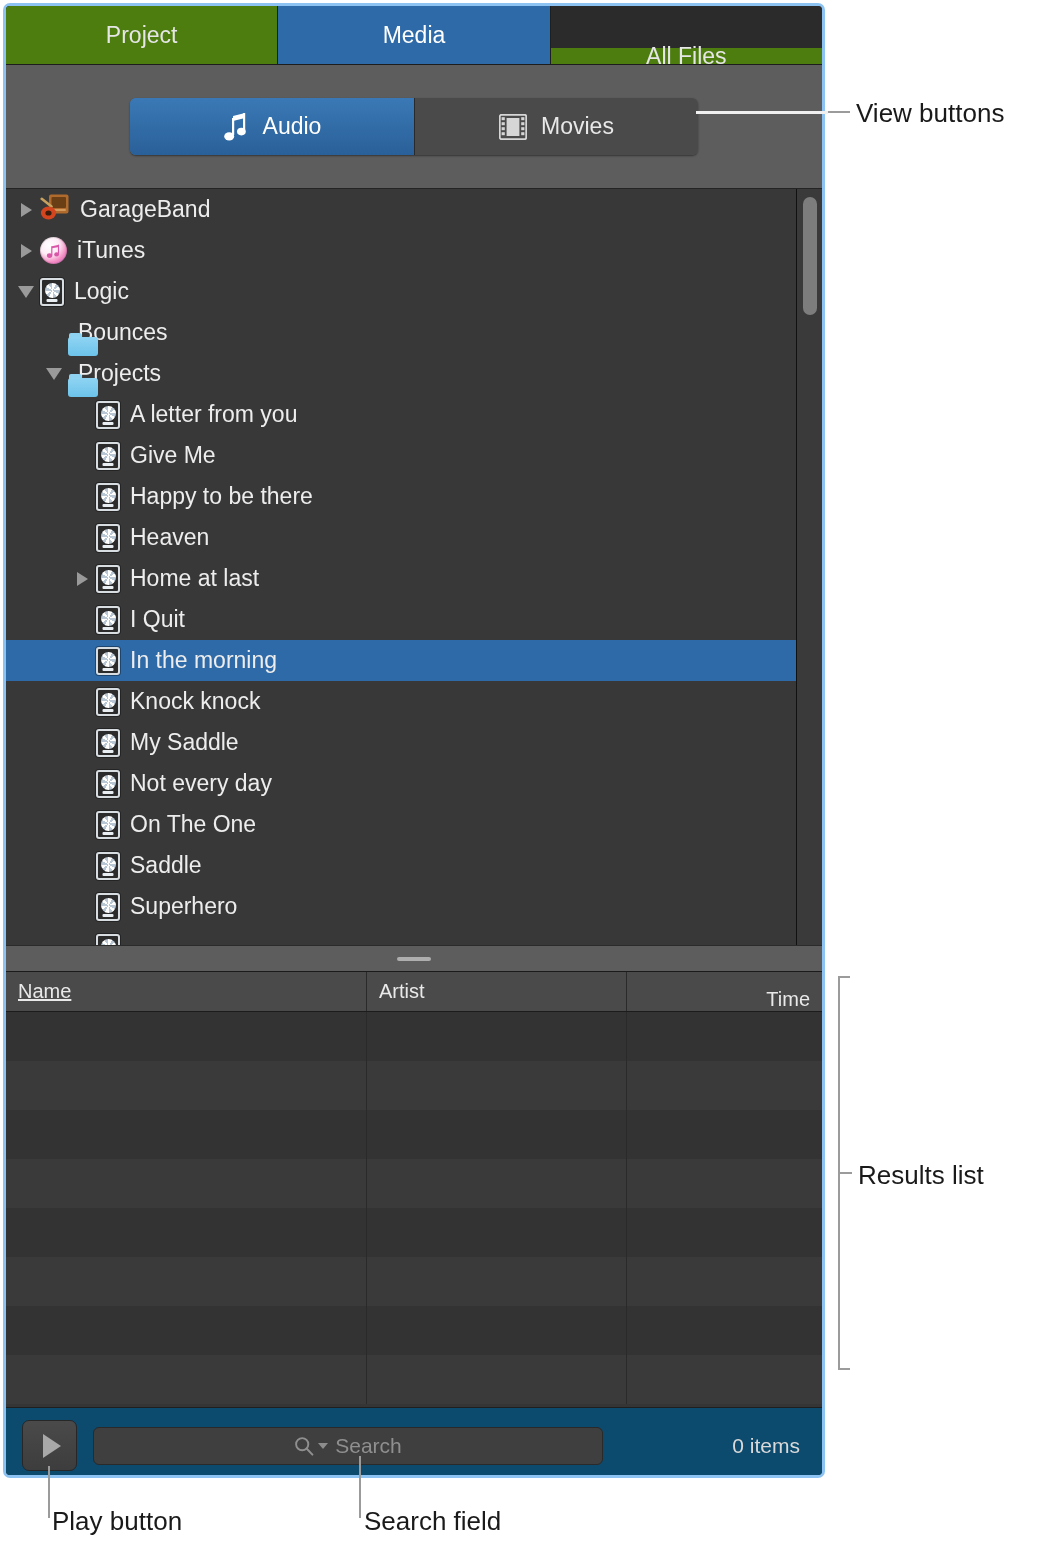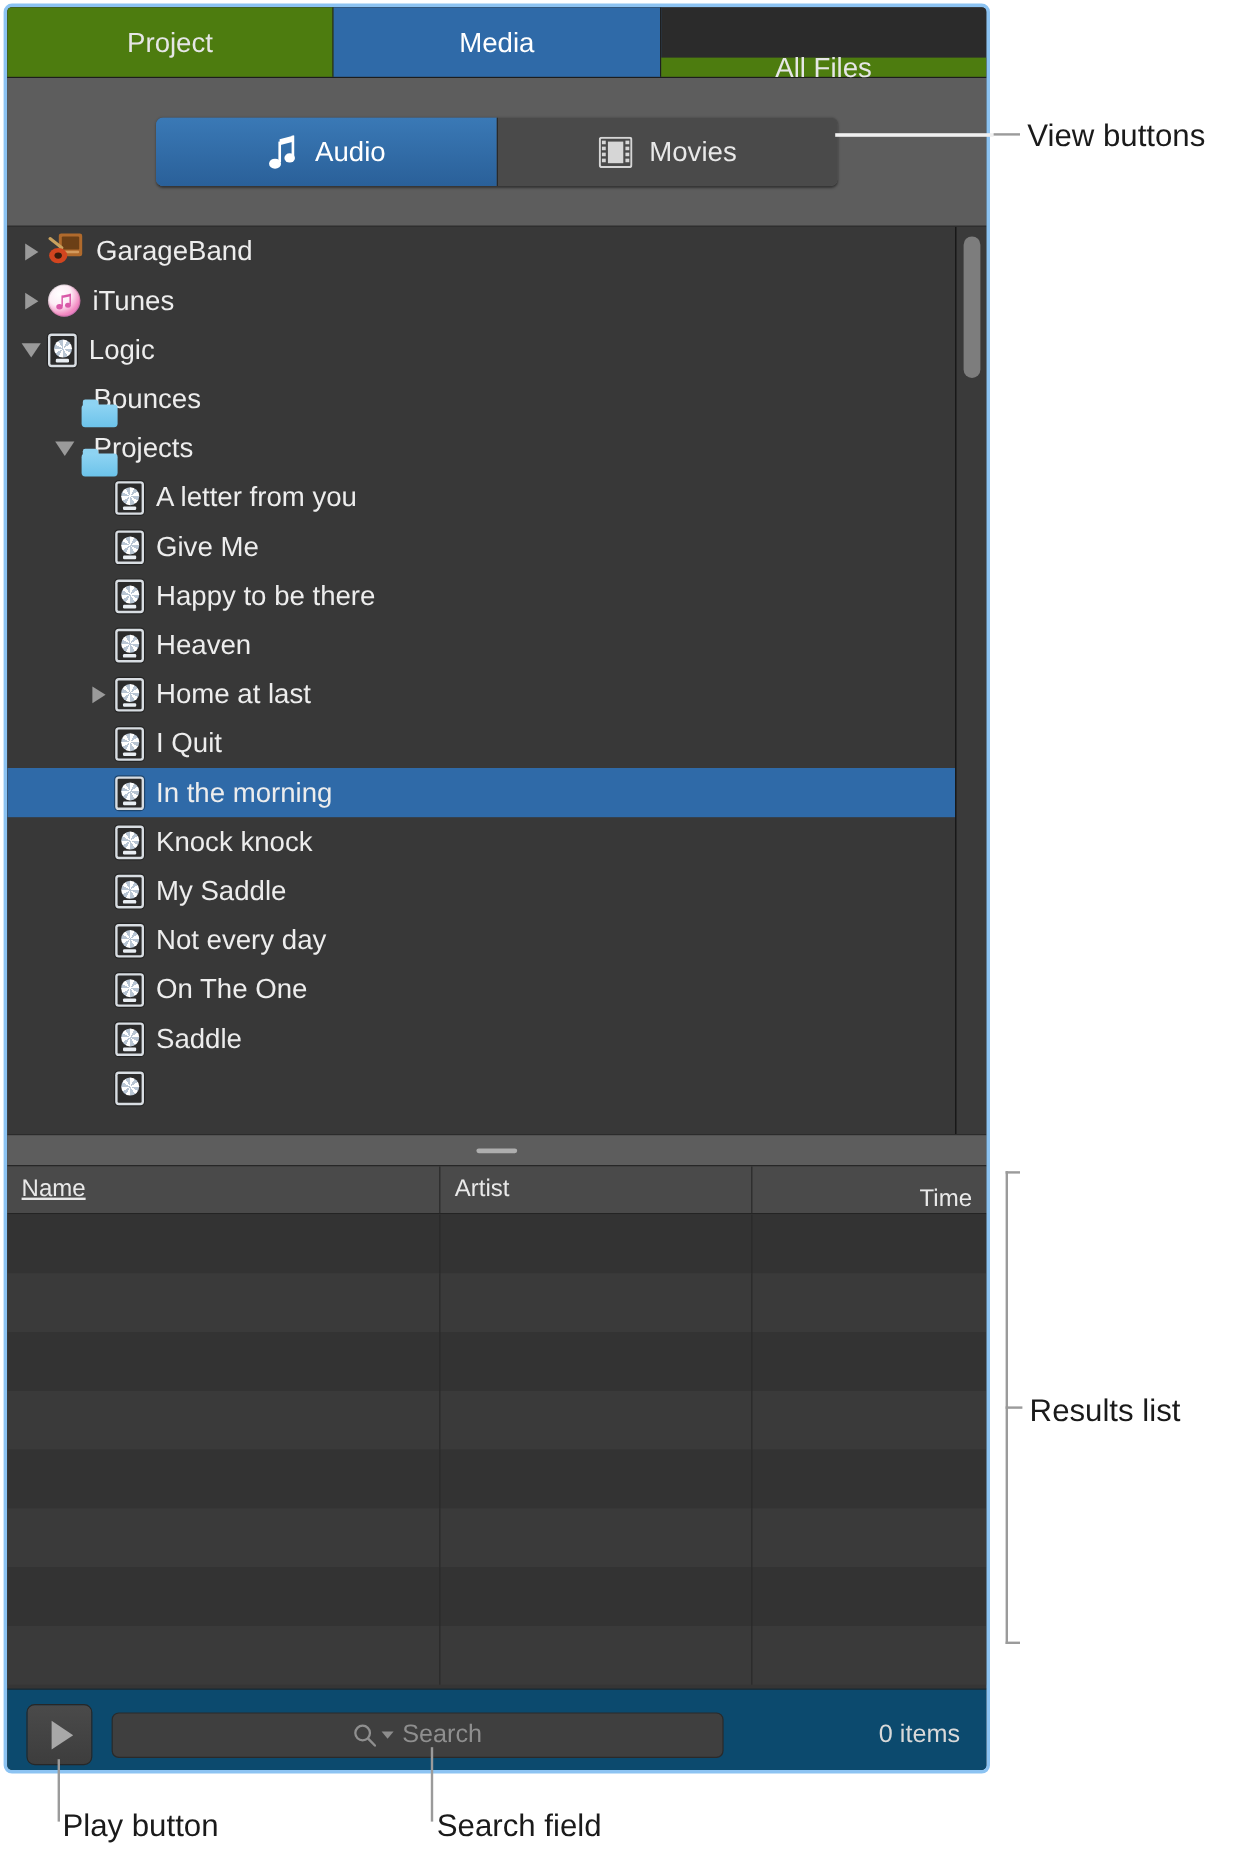--- a/index.html
+++ b/index.html
@@ -556,20 +556,33 @@
             </span>
             <span class="tlabel">Saddle</span>
           </div>
           <div class="trow">
             <span style="display: inline-block; width: 56px; min-width: 56px;"></span>
             <span class="tw-disc"></span>
             <span>
               <span class="ic-logic">
                 <span>
                   <span class="disc"></span>
+                  <span class="bar"></span>
+                </span>
+              </span>
+            </span>
+            <span class="tlabel">Superhero</span>
+          </div>
+          <div class="trow">
+            <span style="display: inline-block; width: 56px; min-width: 56px;"></span>
+            <span class="tw-disc"></span>
+            <span>
+              <span class="ic-logic">
+                <span>
+                  <span class="disc"></span>
                 </span>
               </span>
             </span>
             <span class="tlabel"></span>
           </div>
         </div>
       <div class="scrolltrack">
         <div class="scrollthumb"></div>
       </div>
     </div>

